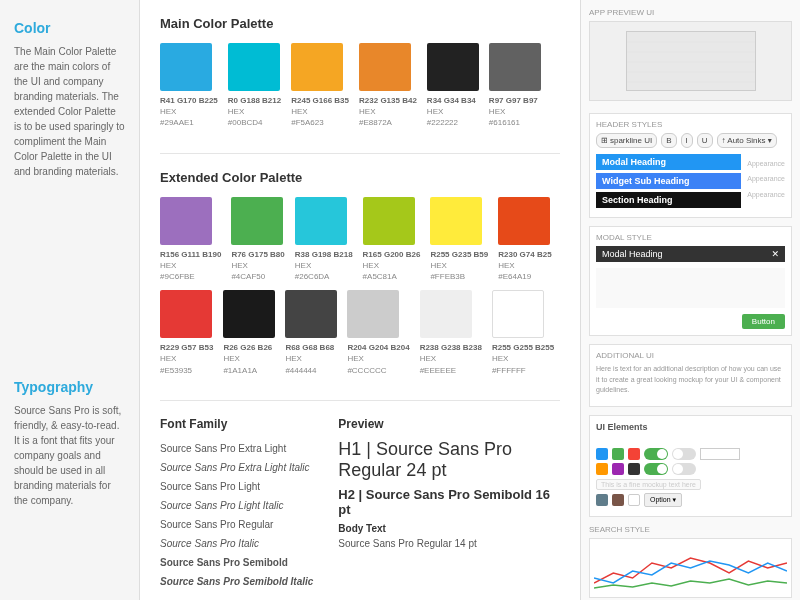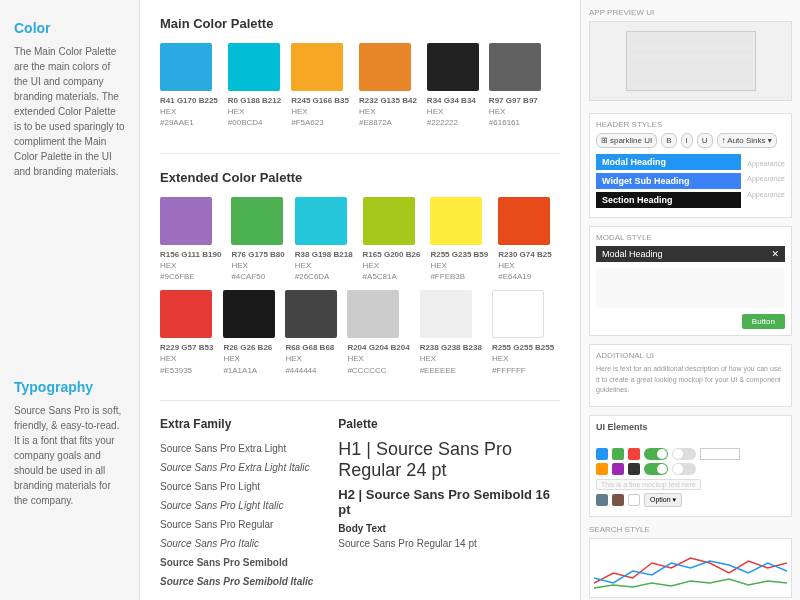--- a/index.html
+++ b/index.html
@@ -220,35 +220,35 @@
         </div>
       </div>
   </div>
 
   <hr class="divider">
 
   <div class="typography-section">
     <div class="typo-columns">
 
       <div class="typo-col">
-        <div class="typo-col-title">Extra Family</div>
+        <div class="typo-col-title">Font Family</div>
         <div class="font-family-list">
           <div class="font-extra-light">Source Sans Pro Extra Light</div>
           <div class="font-extra-light-italic"><em>Source Sans Pro Extra Light Italic</em></div>
           <div class="font-light">Source Sans Pro Light</div>
           <div class="font-light-italic"><em>Source Sans Pro Light Italic</em></div>
           <div class="font-regular">Source Sans Pro Regular</div>
           <div class="font-regular-italic"><em>Source Sans Pro Italic</em></div>
           <div class="font-semibold"><strong>Source Sans Pro Semibold</strong></div>
           <div class="font-semibold-italic"><strong><em>Source Sans Pro Semibold Italic</em></strong></div>
         </div>
       </div>
 
       <div class="typo-col headings-col">
-        <div class="typo-col-title">Palette</div>
+        <div class="typo-col-title">Preview</div>
         <div class="heading-h1">H1 | Source Sans Pro Regular 24 pt</div>
         <div class="heading-h2">H2 | Source Sans Pro Semibold 16 pt</div>
         <div class="body-text-title">Body Text</div>
         <div class="body-text-sample">Source Sans Pro Regular 14 pt</div>
       </div>
     </div>
   </div>
 </div>
 
 <div class="right-panel">

